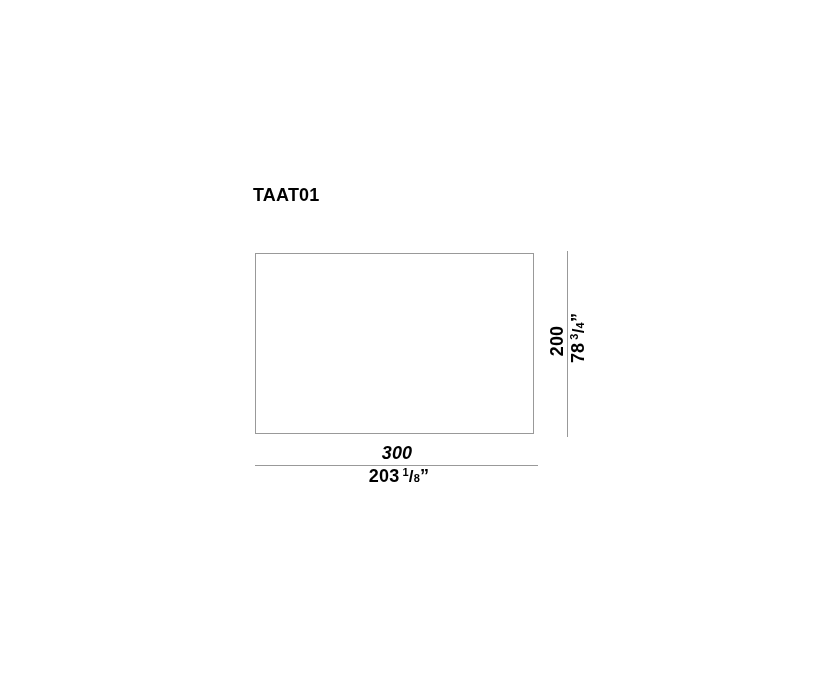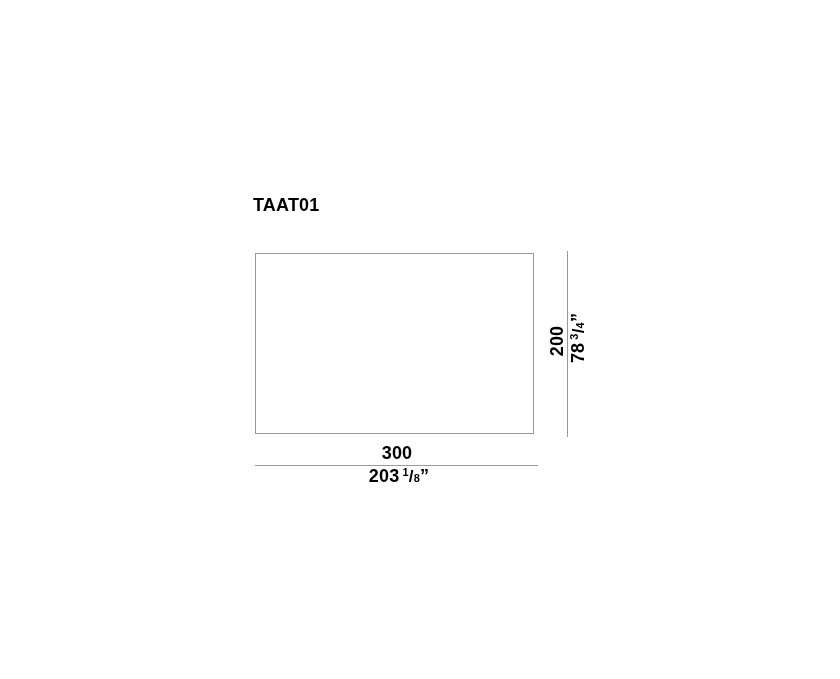--- a/index.html
+++ b/index.html
@@ -13,21 +13,21 @@
     width:840px;
     height:679px;
     background:var(--bg);
     font-family:"Liberation Sans","DejaVu Sans",sans-serif;
     color:var(--text);
     overflow:hidden;
   }
   .product-code{
     position:absolute;
     left:253px;
-    top:196px;
+    top:186px;
     font-size:18px;
     font-weight:bold;
     line-height:18px;
     letter-spacing:.2px;
   }
   .outline-rect{
     position:absolute;
     left:255px;
     top:253px;
     width:277px;
@@ -57,20 +57,21 @@
     font-size:18px;
     font-weight:bold;
     line-height:18px;
     white-space:nowrap;
     letter-spacing:.2px;
   }
   .w-cm{
     left:397px;
     top:444px;
     transform:translateX(-50%);
+    font-style:italic;
   }
   .w-in{
     left:399px;
     top:467px;
     transform:translateX(-50%);
   }
   .h-cm{
     left:557px;
     top:341px;
     transform:translate(-50%,-50%) rotate(-90deg);

